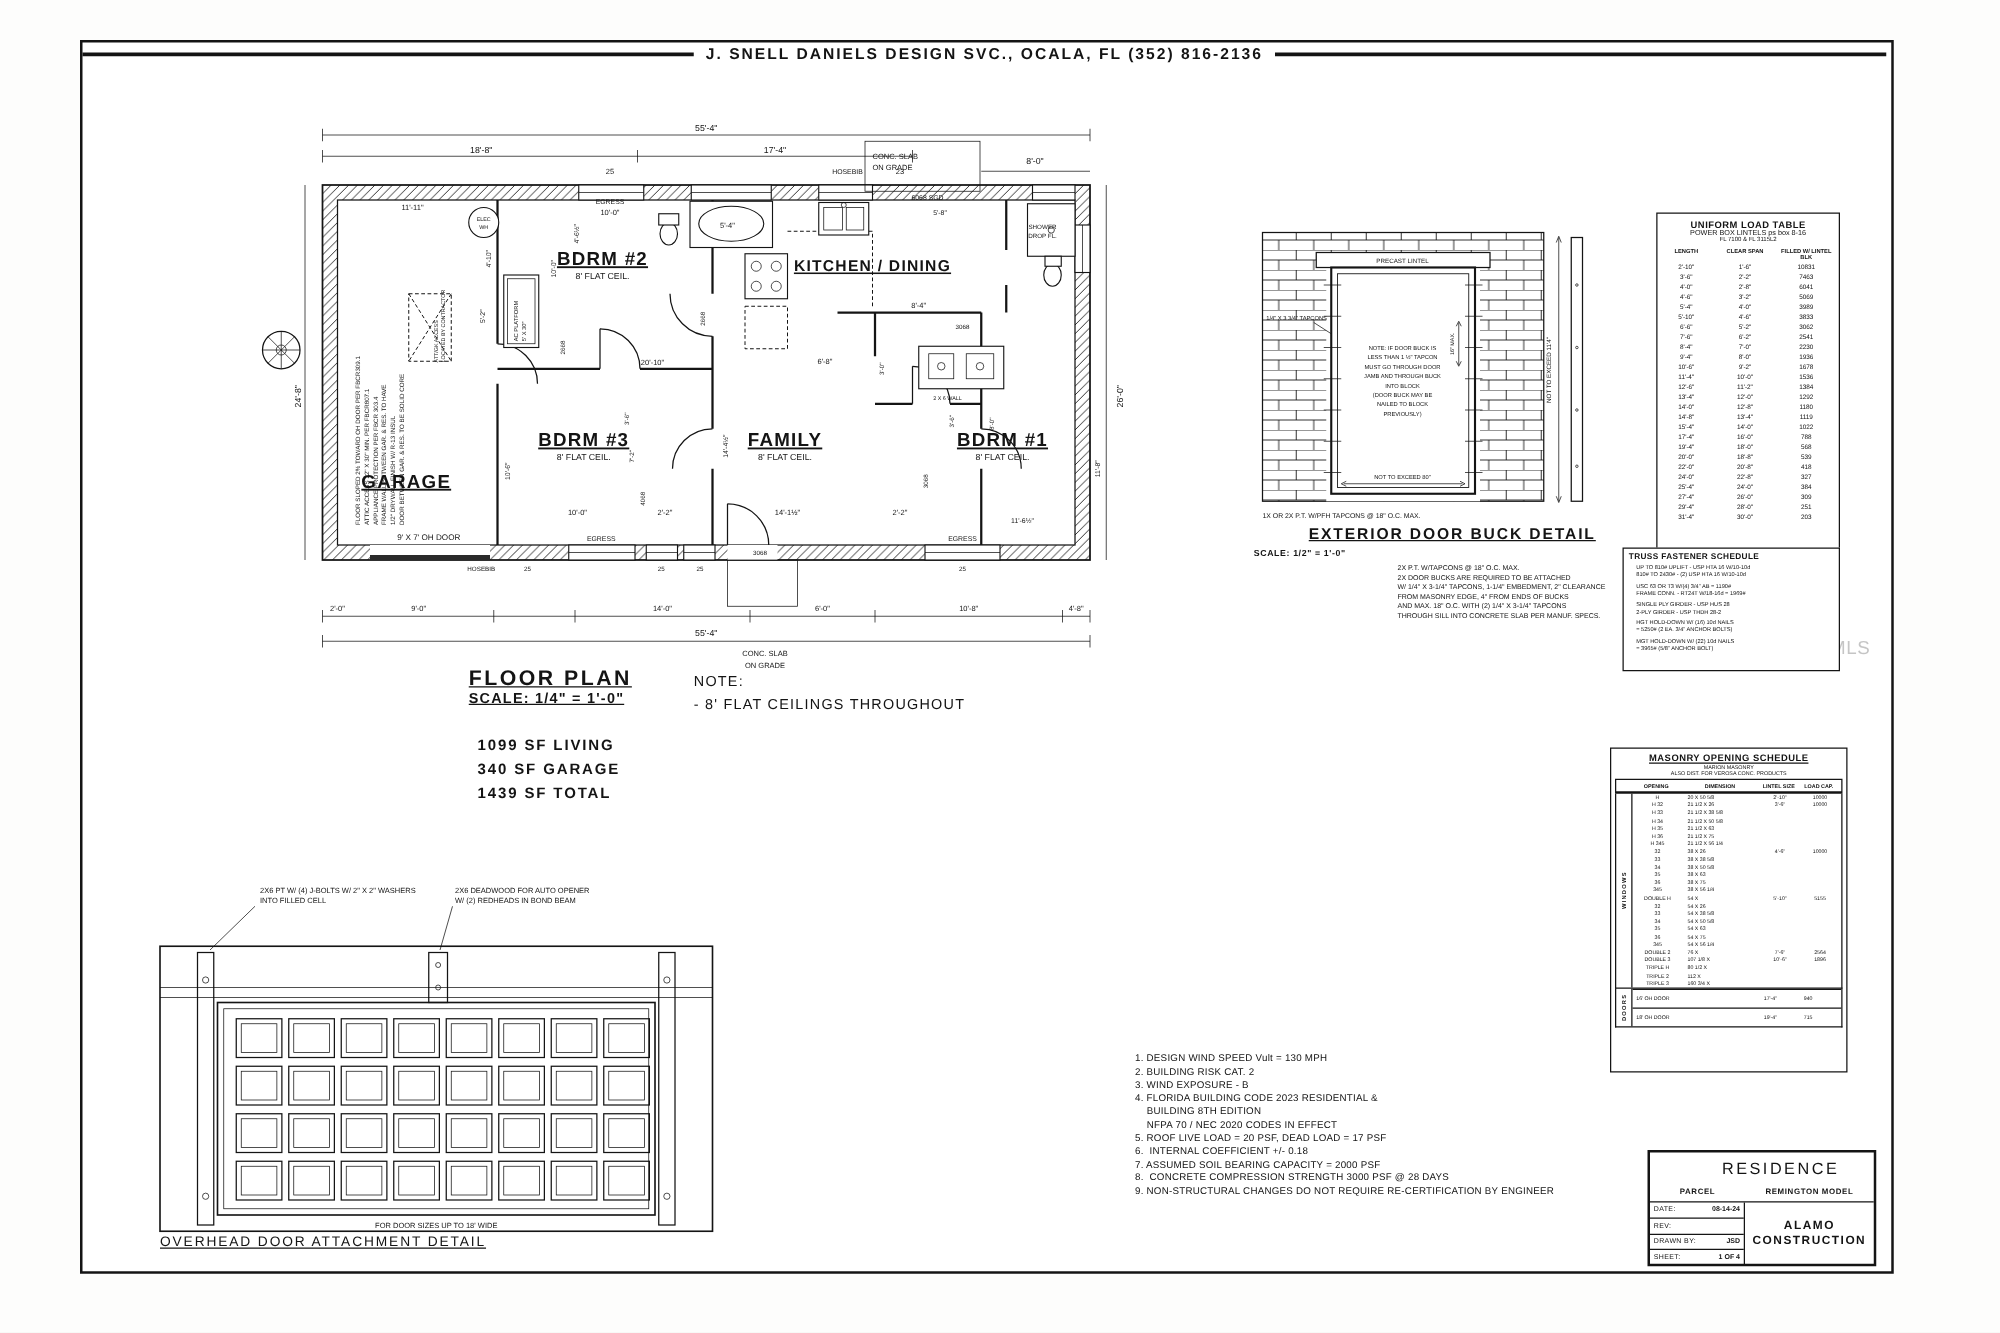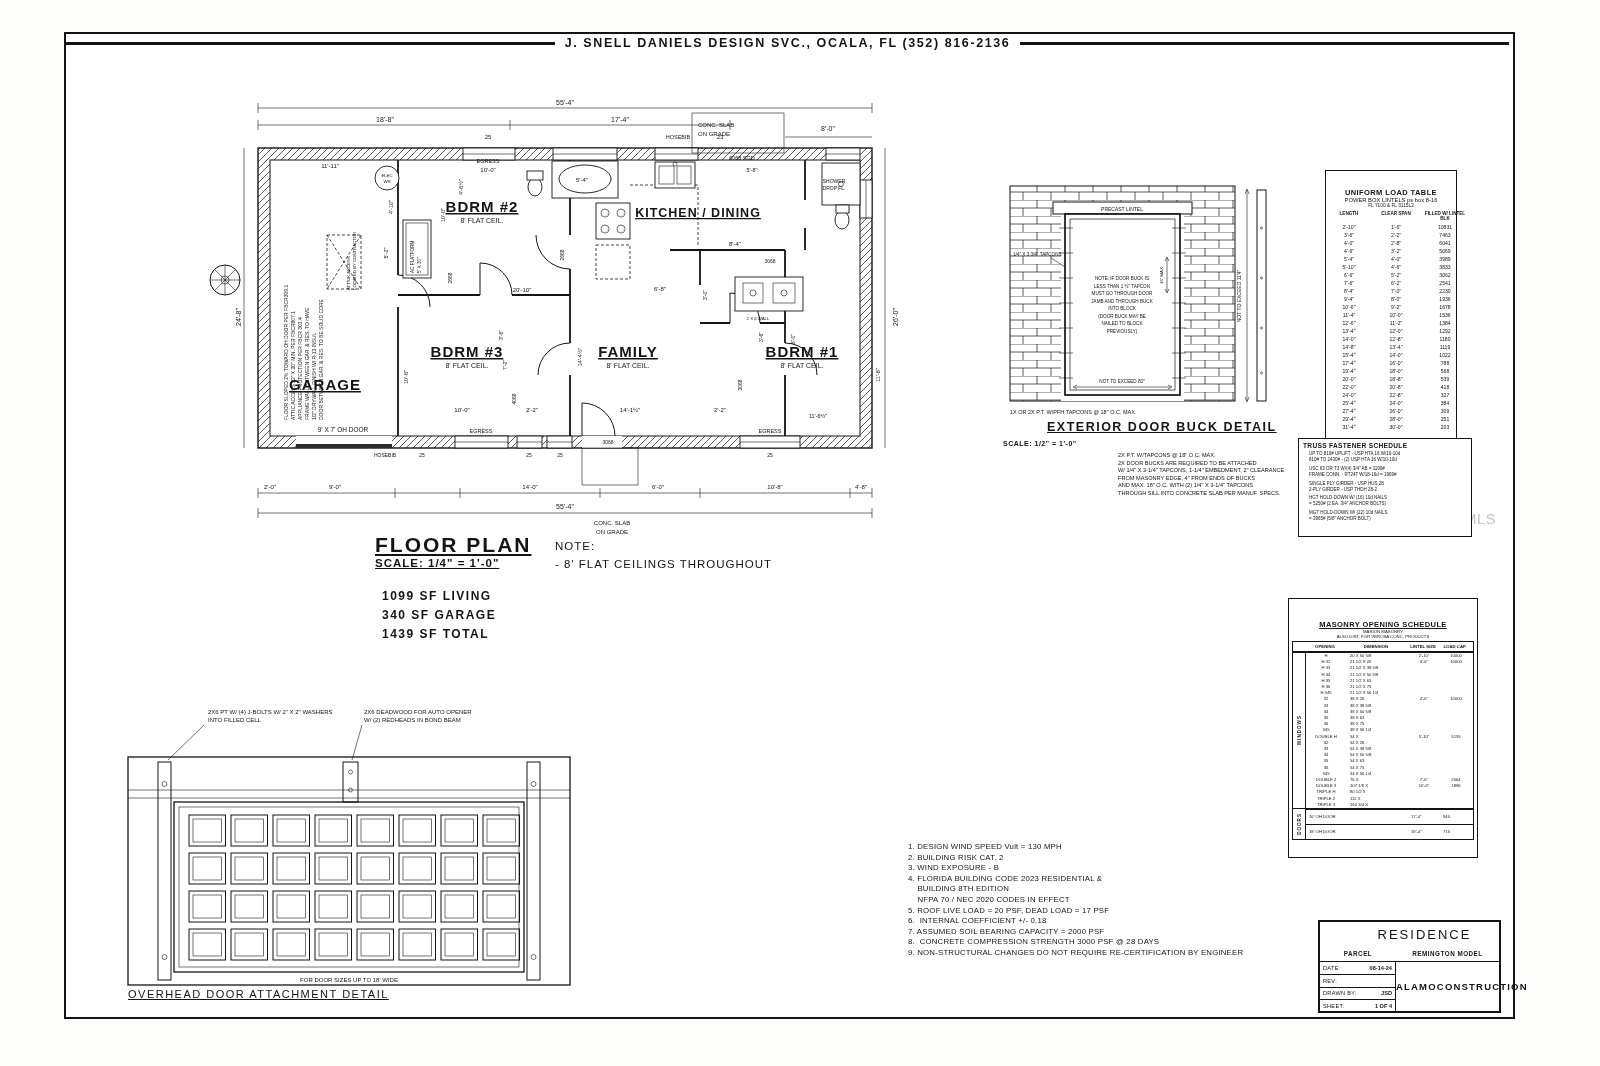--- a/index.html
+++ b/index.html
@@ -16,37 +16,37 @@
   .t6{font-size:6px;} .t65{font-size:6.5px;} .t7{font-size:7px;}
   .room{font-size:15px;font-weight:bold;letter-spacing:1px;text-decoration:underline;}
   .room-s{font-size:12.5px;font-weight:bold;letter-spacing:1px;text-decoration:underline;}
   .mid{text-anchor:middle;}
   .ln{stroke:#141414;stroke-width:1;fill:none;}
   .thin{stroke:#141414;stroke-width:0.6;fill:none;}
   .wall2{stroke:#141414;stroke-width:1.8;fill:none;}
   .fixt{stroke:#141414;stroke-width:0.9;fill:#fff;}
   .dash{stroke:#141414;stroke-width:0.8;fill:none;stroke-dasharray:3 2;}
   
-  .fp-title{font-size:21px;font-weight:bold;letter-spacing:2px;text-decoration:underline;}
+  .fp-title{font-size:17px;font-weight:bold;letter-spacing:2px;text-decoration:underline;}
   .fp-scale{font-size:11.5px;font-weight:bold;letter-spacing:1px;text-decoration:underline;}
   .fp-note{font-size:11.5px;font-weight:normal;letter-spacing:1px;margin-left:12px;}
   .fp-sf{font-size:12px;font-weight:bold;letter-spacing:1.5px;line-height:19px;}
   
   .box{position:absolute;border:1.5px solid #141414;background:#fff;}
-  #load-table{left:1325px;top:170px;width:132px;height:278px;padding:17px 2px;box-sizing:border-box;}
+  #load-table{left:1325px;top:170px;width:147px;height:278px;padding:4px 2px;box-sizing:border-box;}
   .lt-title{font-size:7.5px;font-weight:bold;text-align:center;letter-spacing:0.4px;}
   .lt-sub{font-size:5.8px;text-align:center;}
   .lt-sub2{font-size:4.8px;text-align:center;margin-bottom:3px;}
   .lt-head{display:grid;grid-template-columns:42px 52px 46px;font-size:4.6px;text-align:center;font-weight:bold;margin-bottom:2px;}
   .lt-row{display:grid;grid-template-columns:42px 52px 46px;font-size:5.1px;line-height:8px;text-align:center;}
   #truss-box{left:1298px;top:438px;width:174px;height:99px;padding:3px 4px;box-sizing:border-box;}
   .tr-title{font-size:6.6px;font-weight:bold;letter-spacing:0.3px;margin-bottom:2px;}
   .tr-line{font-size:4.5px;line-height:5.9px;padding-left:6px;white-space:nowrap;}
   .tr-gap{height:3px;}
-  #masonry-box{left:1288px;top:598px;width:190px;height:260px;box-sizing:border-box;padding:21px 3px;}
+  #masonry-box{left:1288px;top:598px;width:190px;height:260px;box-sizing:border-box;padding:3px 3px;}
   .ms-title{font-size:7.5px;font-weight:bold;text-align:center;text-decoration:underline;letter-spacing:0.4px;}
   .ms-sub{font-size:4.3px;text-align:center;}
   .ms-head{display:grid;grid-template-columns:12px 40px 62px 32px 32px;font-size:4.3px;font-weight:bold;text-align:center;border:1px solid #141414;border-bottom:2px solid #141414;margin-top:2px;padding:2px 0;}
   .ms-section{display:flex;border:1px solid #141414;border-top:none;}
   .ms-glabel{width:12px;display:flex;align-items:center;justify-content:center;border-right:1px solid #141414;}
   .ms-glabel span{transform:rotate(180deg);writing-mode:vertical-rl;font-size:4.6px;font-weight:bold;letter-spacing:1px;}
   .ms-rows{flex:1;}
   .ms-row{display:grid;grid-template-columns:40px 62px 32px 32px;font-size:4.2px;line-height:6.2px;text-align:center;}
   .ms-row span:nth-child(2){text-align:left;padding-left:4px;}
   .ms-row.door{line-height:14px;border-top:1px solid #141414;text-align:left;}
@@ -64,21 +64,21 @@
   #title-block{left:1318px;top:920px;width:183px;height:93px;border:2px solid #141414;background:#fff;box-sizing:border-box;}
   .tb-res{height:24px;display:flex;align-items:center;justify-content:center;font-size:13px;font-weight:normal;letter-spacing:2px;padding-left:30px;}
   .tb-row2{height:15px;display:grid;grid-template-columns:76px 1fr;font-size:6.3px;font-weight:bold;letter-spacing:0.5px;}
   .tb-row2 div{display:flex;align-items:center;justify-content:center;}
   .tb-main{display:grid;grid-template-columns:76px 1fr;height:50px;border-top:1.5px solid #141414;}
   .tb-left{border-right:1.5px solid #141414;display:flex;flex-direction:column;}
   .tb-mini{flex:1;display:flex;align-items:center;justify-content:space-between;font-size:5.6px;padding:0 3px;border-bottom:1px solid #141414;}
   .tb-mini:last-child{border-bottom:none;}
   .tb-mini .lab{letter-spacing:0.3px;}
   .tb-mini .val{font-weight:bold;}
-  .tb-right{display:flex;flex-direction:row;align-items:center;justify-content:center;font-size:9.5px;font-weight:bold;letter-spacing:1.2px;line-height:12px;}
+  .tb-right{display:flex;flex-direction:column;align-items:center;justify-content:center;font-size:9.5px;font-weight:bold;letter-spacing:1.2px;line-height:12px;}
   #watermark{left:1418px;top:510px;font-size:15px;color:rgba(90,90,90,0.35);letter-spacing:0.5px;}
 </style>
 </head>
 <body>
 
 <div id="canvas">
   <div id="sheet"></div>
 
   <div id="header-bar">
     <div class="rule"></div>

